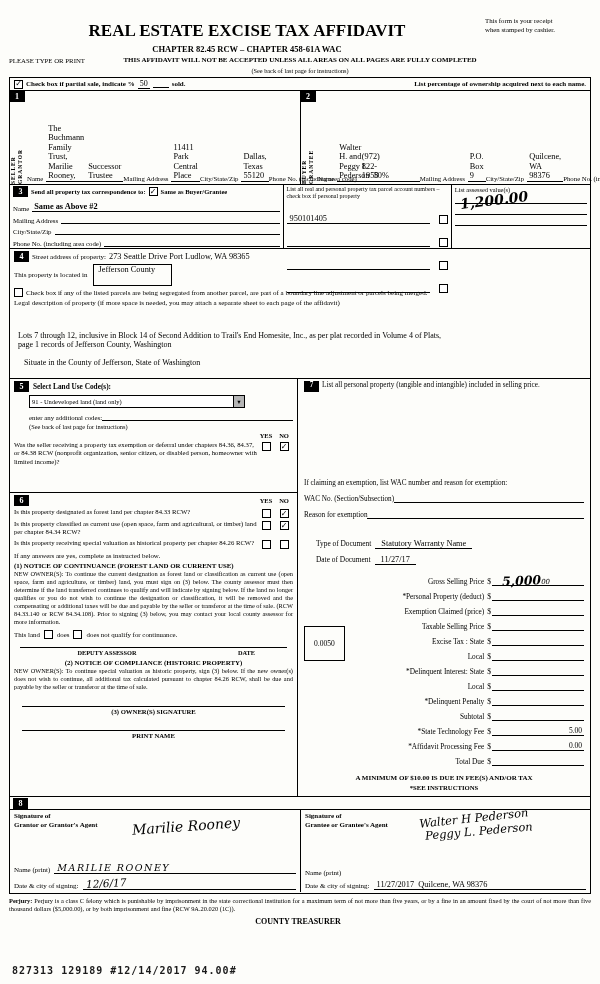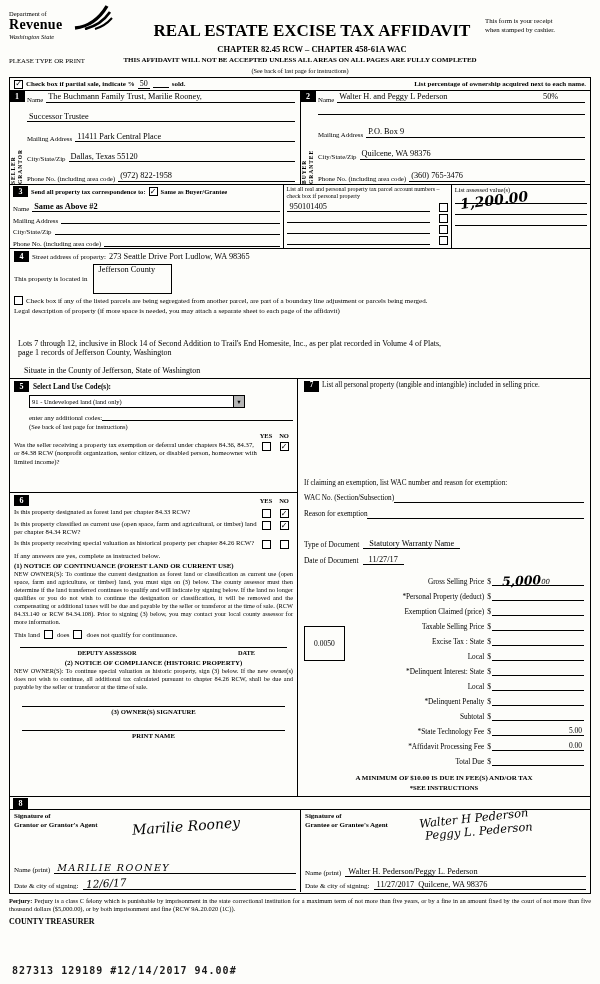--- a/index.html
+++ b/index.html
@@ -31,41 +31,41 @@
 .partial .pl{display:flex;align-items:center;gap:3px}
 .pct{font-size:8px;border-bottom:1px solid #000;padding:0 2px}
 .pline{display:inline-block;width:16px;border-bottom:1px solid #000;height:7px}
 
 .parties{display:flex;height:94px;border-bottom:1px solid #000}
 .party{width:50%;display:flex}
 .party+.party{border-left:1px solid #000}
 .pside{width:14px;display:flex;flex-direction:column;align-items:center}
 .vwrap{flex:1;display:flex;padding-top:3px}
 .vt{writing-mode:vertical-rl;transform:rotate(180deg);font-size:5.5px;font-weight:bold;letter-spacing:1px;line-height:1.2}
-.pfields{flex:1;padding:1px 5px 2px 3px;display:flex;flex-direction:column;justify-content:space-between}
+.pfields{flex:1;padding:1px 5px 2px 3px;display:flex;justify-content:space-between}
 .frow{display:flex;align-items:flex-end;font-size:6.8px}
 .flbl{margin-right:3px;white-space:nowrap}
 .fval{border-bottom:1px solid #000;flex:1;font-size:8.3px;line-height:1.15;padding:0 2px}
 
 .sec3{display:flex;height:64px;border-bottom:1px solid #000;font-size:6.8px}
 .s3a{width:47%;padding:1px 3px;display:flex;flex-direction:column;justify-content:space-between}
 .s3head{display:flex;align-items:center;gap:3px;font-size:6.6px}
 .s3b{width:29%;border-left:1px solid #000;padding:1px 3px}
 .s3bhead{font-size:6px;line-height:1.15}
-.prow{display:flex;align-items:flex-end;margin-top:2px;gap:9px}
+.prow{display:flex;align-items:flex-end;margin-top:14px;gap:9px}
 .pval{flex:1;border-bottom:1px solid #000;font-size:8.3px;min-height:9px;padding-left:3px}
 .s3c{width:24%;border-left:1px solid #000;padding:1px 3px;position:relative}
 .s3chead{font-size:6.4px}
 .aline{border-bottom:1px solid #000;height:11px}
 .assessed{position:absolute;left:8px;top:7px;font-size:14px;transform:rotate(-7deg);font-weight:bold}
 
 .sec4{height:130px;border-bottom:1px solid #000;padding:2px 4px;font-size:7px}
 .s4r{display:flex;align-items:center;gap:3px;margin-top:2px}
 .fillv{font-size:8.3px}
-.countybox{border:1px solid #000;padding:0 16px 19px 4px;font-size:8.3px;margin-left:3px}
+.countybox{border:1px solid #000;padding:0 16px 11px 4px;font-size:8.3px;margin-left:3px}
 .s4legal{font-size:8px;margin-left:4px}
 .sit{margin-top:9px;margin-left:10px}
 
 .twocol{display:flex;height:418px;border-bottom:1px solid #000}
 .colL{width:288px;border-right:1px solid #000;display:flex;flex-direction:column}
 .sec5{height:114px;border-bottom:1px solid #000;padding:2px 4px}
 .s5head{display:flex;align-items:center;gap:4px;font-size:7.3px;font-weight:bold}
 .dropdown{width:216px;height:13px;border:1px solid #000;margin:3px 0 0 15px;display:flex;align-items:stretch;background:#fff}
 .ddtext{flex:1;font-size:6.5px;padding:2px 2px 0}
 .ddarrow{width:11px;background:#b5b5b5;border-left:1px solid #000;display:flex;align-items:center;justify-content:center;font-size:5.5px}
@@ -91,22 +91,22 @@
 .dl2{flex:1;text-align:center}
 .oline{margin:7px 8px 0}
 .oline .l{border-bottom:1px solid #000;height:9px}
 .olab{text-align:center;font-size:6.7px;font-weight:bold;margin-top:1px}
 
 .colR{flex:1;padding:2px 6px;display:flex;flex-direction:column;font-size:7px}
 .s7head{display:flex;gap:3px;align-items:flex-start}
 .s7head span{font-size:7.2px;line-height:1.3}
 .s7gap{flex:1}
 .s7ex{font-size:7.2px;margin-bottom:7px}
-.s7line{display:flex;align-items:flex-start;margin-bottom:7px;font-size:7.2px}
-.s7doc{display:flex;align-items:center;margin:3px 0;font-size:7.4px}
+.s7line{display:flex;align-items:center;margin-bottom:7px;font-size:7.2px}
+.s7doc{display:flex;align-items:flex-start;margin:3px 12px;font-size:7.4px}
 .s7doc .fv{border-bottom:1px solid #000;margin-left:4px;padding:0 6px;font-size:8.3px}
 .money{margin-top:3px}
 .mrow{display:flex;align-items:flex-end;margin-top:2.5px;height:12.5px}
 .mlab{flex:1;text-align:right;font-size:7.3px;padding-right:3px;white-space:nowrap}
 .md{font-size:7.5px;padding-right:1px}
 .mline{width:92px;border-bottom:1px solid #000;display:flex;align-items:flex-end;justify-content:flex-end;min-height:10px;font-size:7.5px;padding:0 2px}
 .mline.hw{justify-content:flex-start;padding-left:10px}
 .gross{font-size:12.5px;line-height:9px;transform:rotate(-2deg);font-weight:bold}
 .msup{font-size:7px;vertical-align:super;line-height:6px}
 .ratebox{border:1px solid #000;padding:12px 9px;font-size:7.5px;flex:none}
@@ -125,39 +125,29 @@
 .sig{position:absolute;font-family:"DejaVu Serif",serif;font-style:italic;white-space:nowrap}
 .sig.s1{left:6px;top:6px;font-size:14px;transform:rotate(-4deg)}
 .sig.g1{left:2px;top:-1px;font-size:11.5px;transform:rotate(-6deg)}
 .sig.g2{left:8px;top:12px;font-size:11.5px;transform:rotate(-5deg)}
 .s8row{display:flex;align-items:flex-end;font-size:7px;margin-top:3px}
 .s8val{flex:1;border-bottom:1px solid #000;margin-left:4px;padding:0 3px;font-size:8.3px;min-height:10px}
 .handcaps{font-family:"DejaVu Serif",serif;font-style:italic;letter-spacing:1.5px;font-size:9.5px}
 .handdate{font-family:"DejaVu Serif",serif;font-style:italic;font-size:10.5px;transform:rotate(-3deg);display:inline-block}
 
 .perjury{font-size:6.4px;line-height:1.3;text-align:justify;margin-top:3px}
-.treasurer{text-align:left;font-size:8px;font-weight:bold;margin-top:3px;padding-right:4px}
+.treasurer{text-align:center;font-size:8px;font-weight:bold;margin-top:3px;padding-right:4px}
 .stamp{position:absolute;left:12px;bottom:8px;font-family:"DejaVu Sans Mono",monospace;font-size:10px;font-weight:bold;letter-spacing:1px;color:#1a1a1a}
 </style>
 </head>
 <body>
 
 <div class="page">
 
   <div class="hdr">
-    <div class="logo">
-      <svg class="swoosh" width="40" height="26" viewBox="0 0 40 26">
-        <path d="M2 24 Q22 22 34 2" stroke="#000" stroke-width="3.4" fill="none"></path>
-        <path d="M12 25 Q28 21 37 8" stroke="#000" stroke-width="2.6" fill="none"></path>
-        <path d="M22 25 Q32 22 39 14" stroke="#000" stroke-width="2" fill="none"></path>
-      </svg>
-      <div class="l1">Department of</div>
-      <div class="l2">Revenue</div>
-      <div class="l3">Washington State</div>
-    </div>
     <div class="hdrc">
       <div class="title">REAL ESTATE EXCISE TAX AFFIDAVIT</div>
       <div class="chapters">CHAPTER 82.45 RCW – CHAPTER 458-61A WAC</div>
     </div>
     <div class="receipt">
       <span>This form is your receipt</span><br>
       <span>when stamped by cashier.</span>
     </div>
   </div>
   <div class="typerow">
@@ -586,21 +576,20 @@
               <div>Signature of</div>
               <div>Grantee or Grantee's Agent</div>
             </div>
             <div class="sigarea">
               <span class="sig g1">Walter H Pederson</span>
               <span class="sig g2">Peggy L. Pederson</span>
             </div>
           </div>
           <div class="s8row">
             <span>Name (print)</span>
-            <span class="s8val">Walter H. Pederson/Peggy L. Pederson</span>
           </div>
           <div class="s8row">
             <span>Date &amp; city of signing:</span>
             <span class="s8val"><span>11/27/2017</span>&nbsp;&nbsp;<span>Quilcene, WA 98376</span></span>
           </div>
         </div>
       </div>
     </div>
   </div>
 

